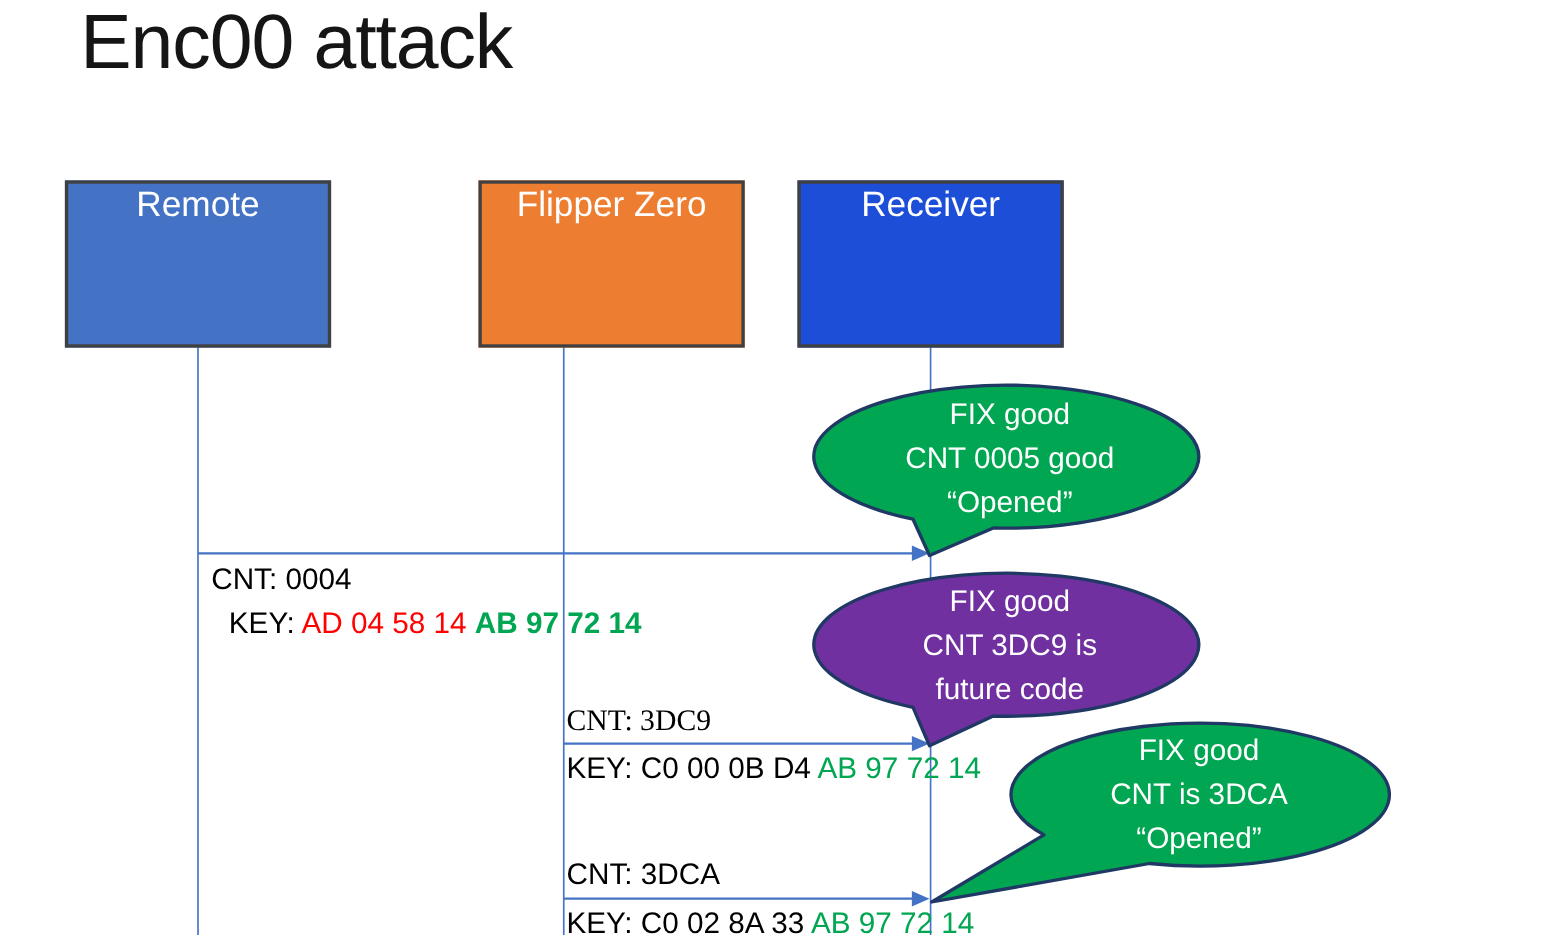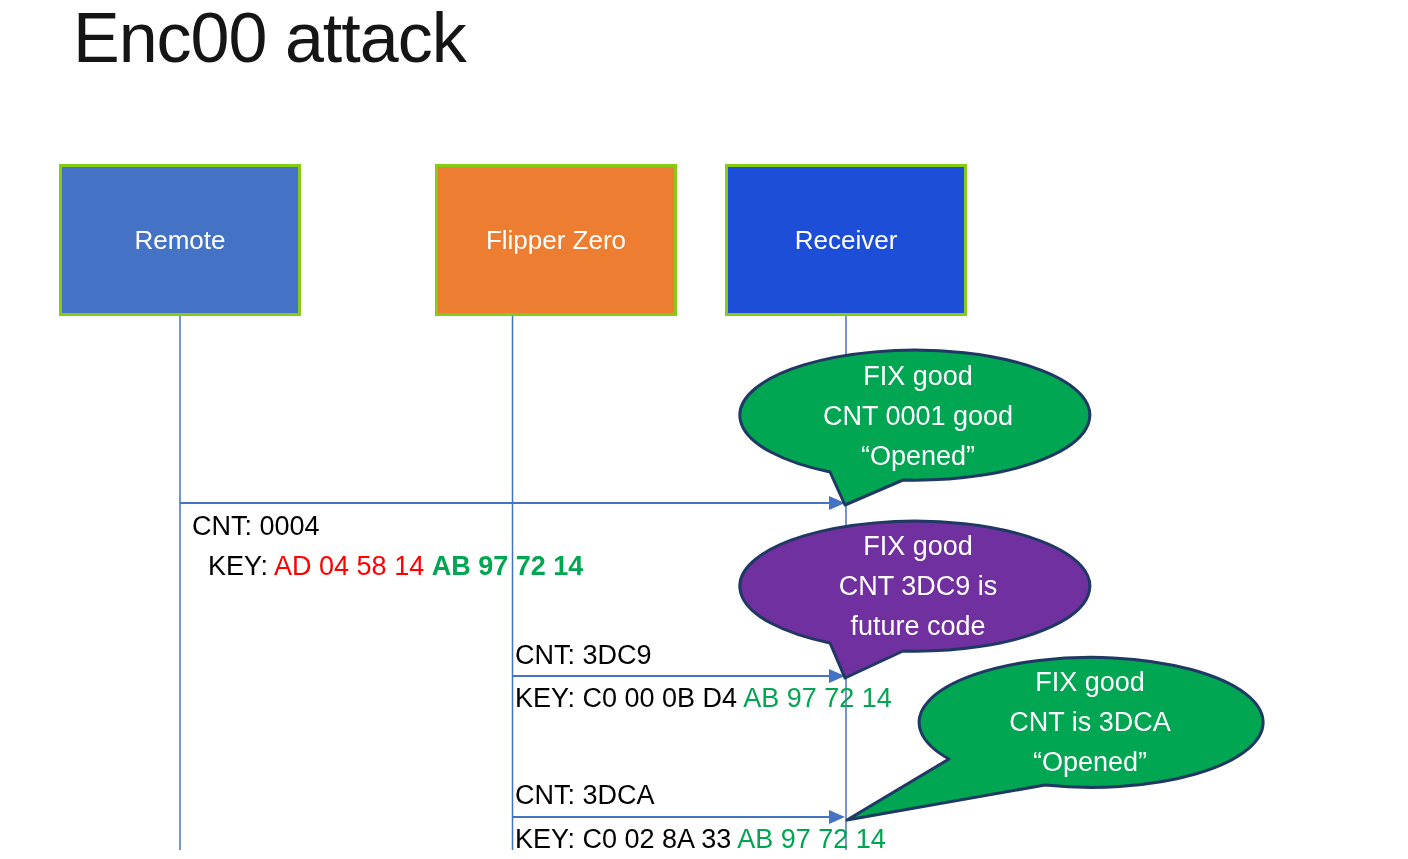--- a/index.html
+++ b/index.html
@@ -7,22 +7,22 @@
     position:relative; width:1408px; height:859px; background:#ffffff;
     overflow:hidden; font-family:"Liberation Sans", sans-serif;
   }
   .slide-title {
     position:absolute; left:73px; top:-2px; margin:0;
     font-size:70px; font-weight:400; color:#151515; letter-spacing:-1px;
     font-family:"Liberation Sans", sans-serif;
   }
   .actor {
     position:absolute; top:164px; width:236px; height:146px;
-    border:3px solid #84cc16; display:flex; align-items:center; justify-content:center;
-    color:#ffffff; font-size:26px;
+    border:3px solid #404040; display:flex; justify-content:center;
+    color:#ffffff; font-size:32px;
   }
   .actor-remote   { left:59px;  background:#4472C4; }
   .actor-flipper  { left:391px; background:#ED7D31;margin-left:44px; }
   .actor-receiver { left:725px; background:#1d4ed8; }
   .diagram-svg { position:absolute; left:0; top:0; width:1408px; height:859px; }
   .msg {
     position:absolute; font-size:27px; line-height:31px; color:#000000;
     white-space:nowrap;
   }
   .seg-red   { color:#FF0000; }
@@ -71,37 +71,37 @@
     <span>Receiver</span>
   </div>
 
   <div class="msg" style="left:192px; top:511px;">
     <span>CNT: 0004</span>
   </div>
   <div class="msg" style="left:192px; top:551px;margin-left:16px;">
     <span>KEY: </span><span class="seg-red">AD 04 58 14 </span><span class="seg-green-bold">AB 97 72 14</span>
   </div>
 
-  <div class="msg" style="left:515px; top:640px;">
+  <div class="msg" style="left:515px; top:640px;font-family:Liberation Serif, serif;">
     <span>CNT: 3DC9</span>
   </div>
   <div class="msg" style="left:515px; top:683px;">
     <span>KEY: C0 00 0B D4 </span><span class="seg-green">AB 97 72 14</span>
   </div>
 
   <div class="msg" style="left:515px; top:780px;">
     <span>CNT: 3DCA</span>
   </div>
   <div class="msg" style="left:515px; top:824px;">
     <span>KEY: C0 02 8A 33 </span><span class="seg-green">AB 97 72 14</span>
   </div>
 
   <div class="callout-text ct-1">
     <div>FIX good</div>
-    <div>CNT 0001 good</div>
+    <div>CNT 0005 good</div>
     <div>“Opened”</div>
   </div>
   <div class="callout-text ct-2">
     <div>FIX good</div>
     <div>CNT 3DC9 is</div>
     <div>future code</div>
   </div>
   <div class="callout-text ct-3">
     <div>FIX good</div>
     <div>CNT is 3DCA</div>

